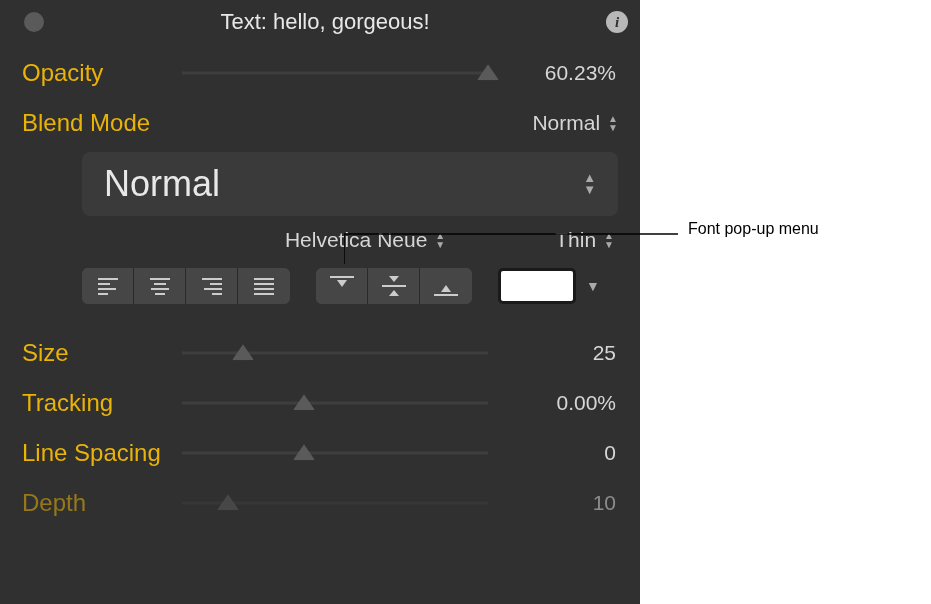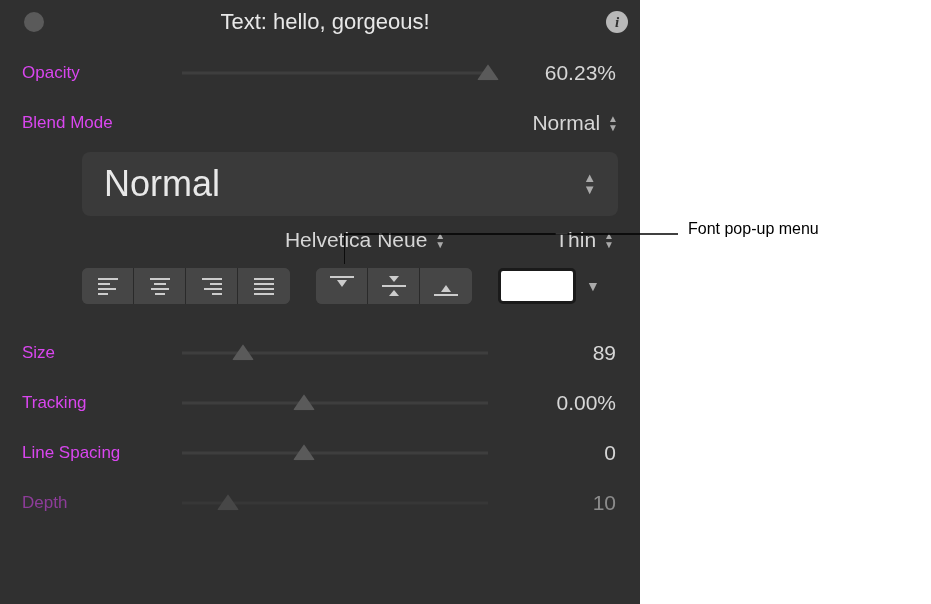--- a/index.html
+++ b/index.html
@@ -58,22 +58,22 @@
       font-size: 15px;
     }
     .row {
       display: flex;
       align-items: center;
       padding: 4px 22px;
       height: 50px;
     }
     .row-label {
       flex: 0 0 160px;
-      font-size: 17px;
-      color: #d946ef;
+      font-size: 24px;
+      color: #eab308;
     }
     .row-slider {
       flex: 1;
       position: relative;
       height: 30px;
     }
     .slider-track {
       position: absolute;
       top: 50%;
       left: 0;
@@ -372,21 +372,21 @@
   </div>
 
   <div class="spacer"></div>
 
   <div class="row">
     <div class="row-label">Size</div>
     <div class="row-slider">
       <div class="slider-track"></div>
       <div class="slider-thumb" style="left:20%"></div>
     </div>
-    <div class="row-value">89</div>
+    <div class="row-value">25</div>
   </div>
 
   <div class="row">
     <div class="row-label">Tracking</div>
     <div class="row-slider">
       <div class="slider-track"></div>
       <div class="slider-thumb" style="left:40%"></div>
     </div>
     <div class="row-value">0.00%</div>
   </div>

